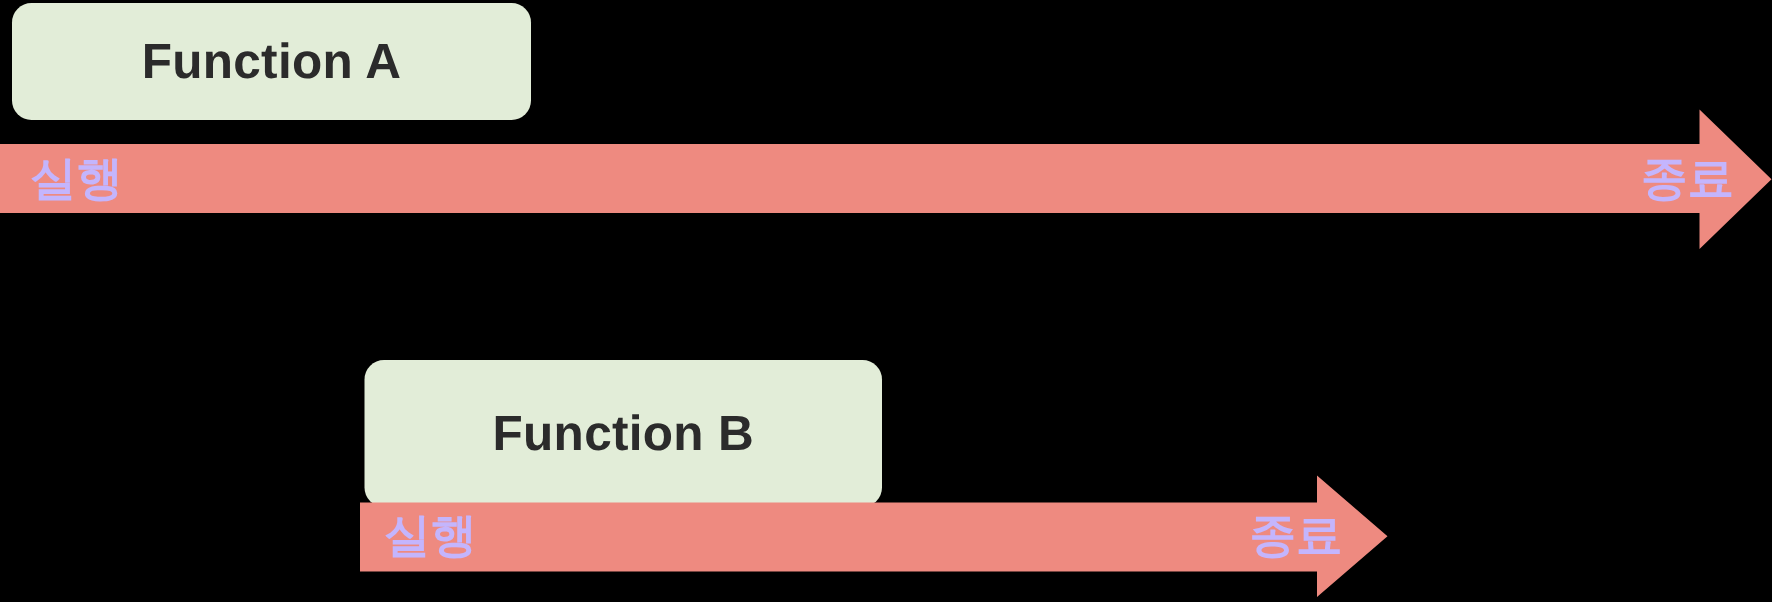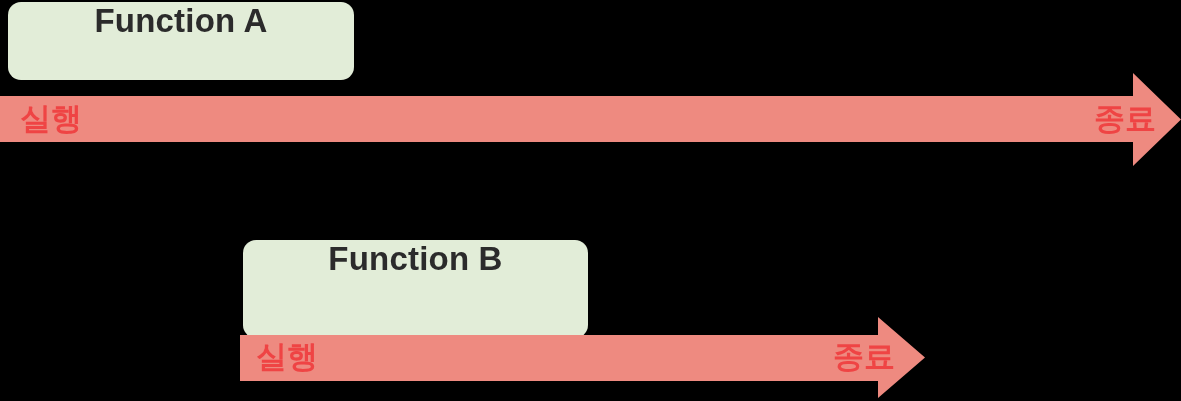--- a/index.html
+++ b/index.html
@@ -22,20 +22,21 @@
     height: 401px;
     background: #000000;
   }
 
   
   .fn-chip {
     position: absolute;
     background: #e2edd8;
     border-radius: 13px;
     display: flex;
+    align-items: center;
     justify-content: center;
     box-sizing: border-box;
     color: #2b2b2b;
     font-weight: 700;
     letter-spacing: 0.2px;
     white-space: nowrap;
     user-select: none;
   }
 
   #chip-a {
@@ -59,21 +60,21 @@
     position: absolute;
   }
 
   .timeline svg {
     display: block;
     overflow: visible;
   }
 
   .tl-label {
     position: absolute;
-    color: #ef4444;
+    color: #c4b5fd;
     font-weight: 700;
     font-size: 31px;
     line-height: 1;
     white-space: nowrap;
     user-select: none;
   }
 
   
   #timeline-a {
     left: 0px;

